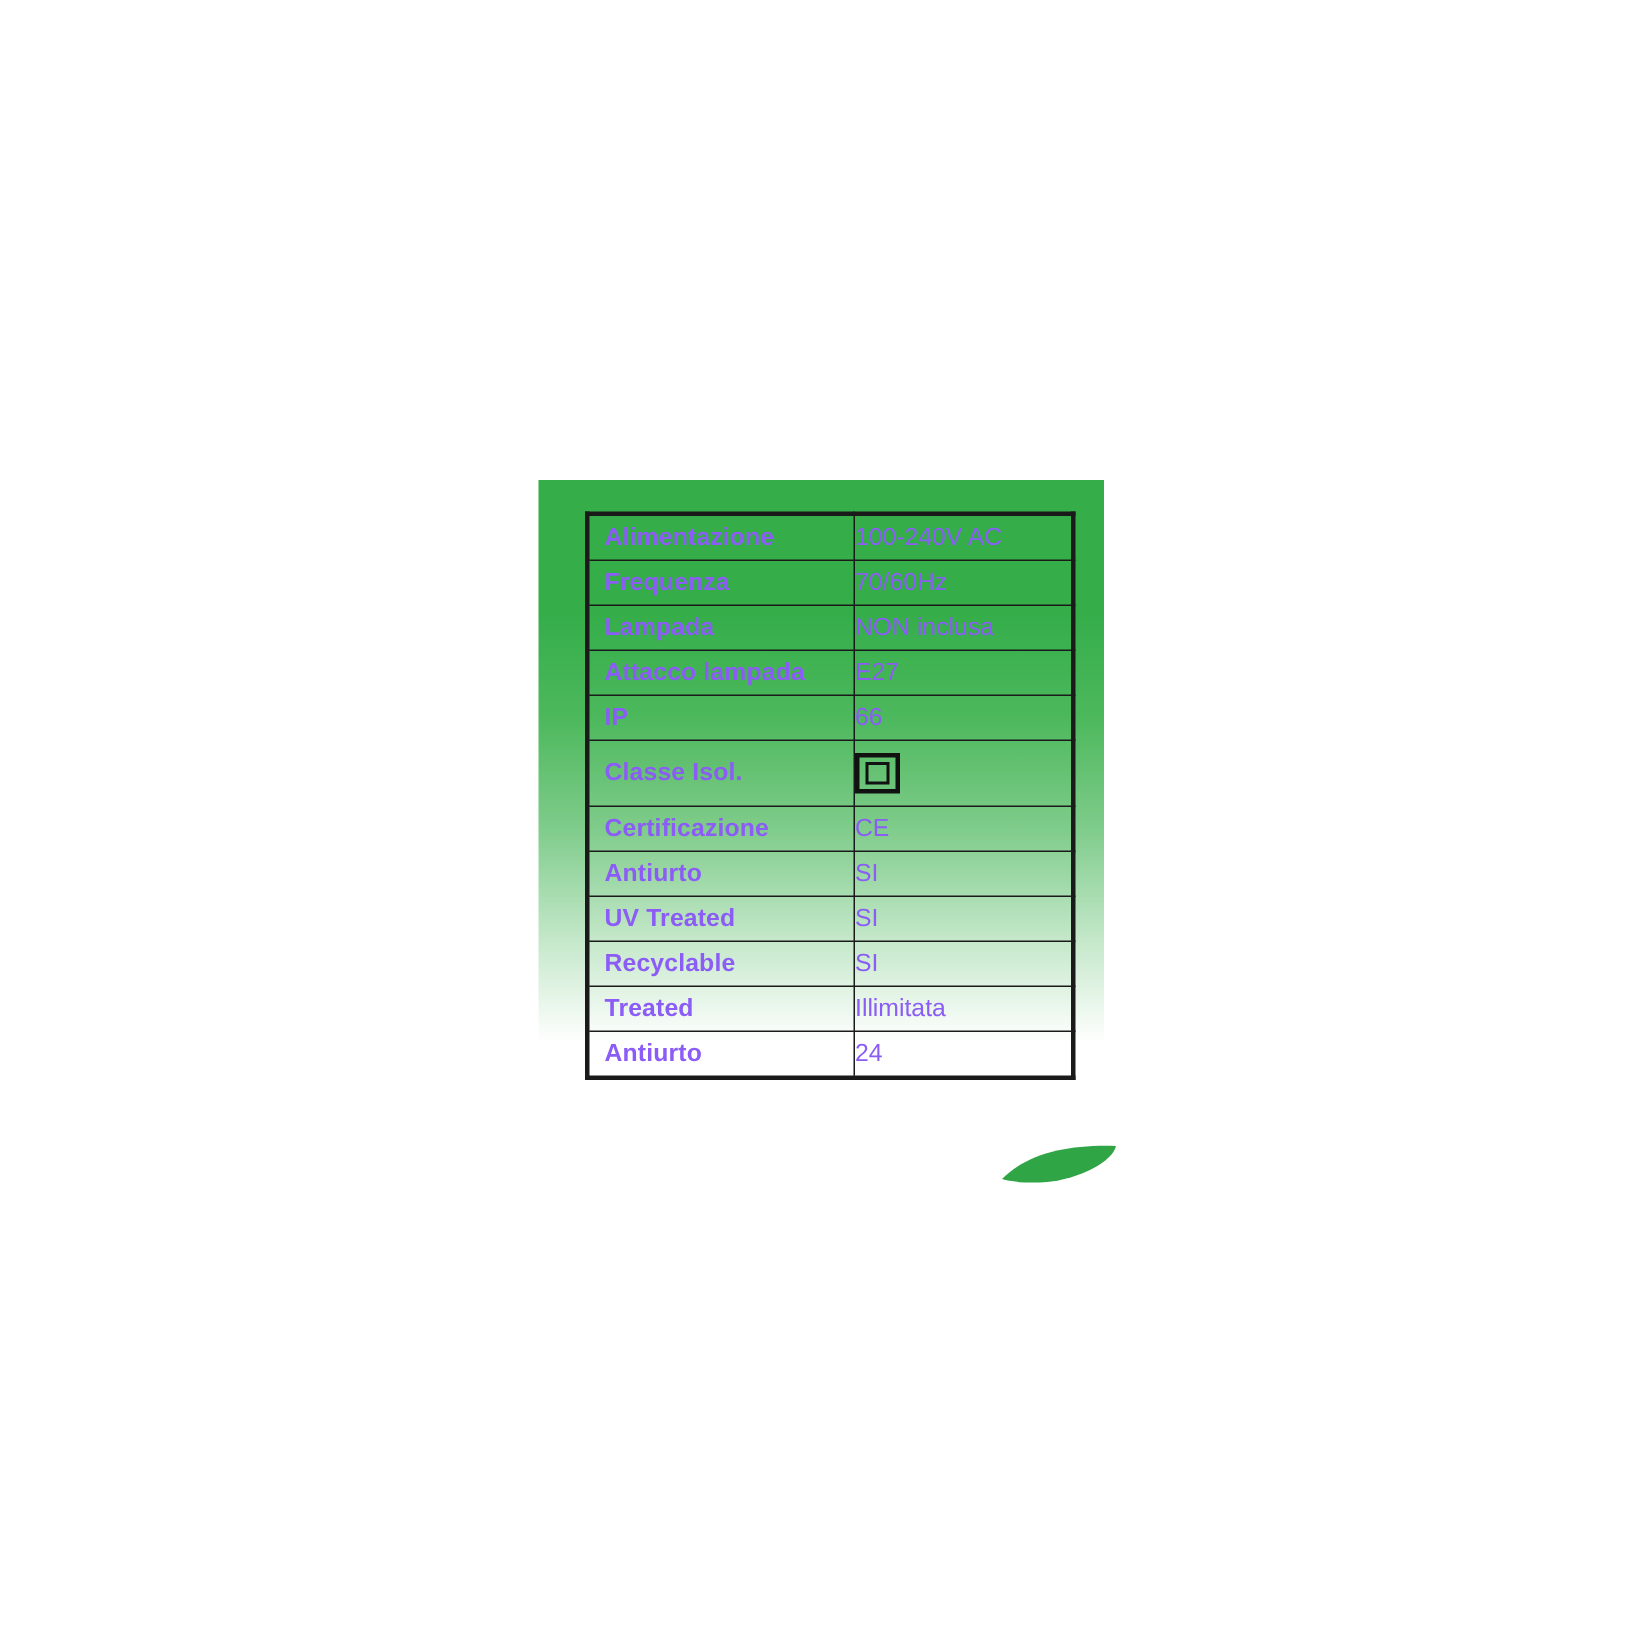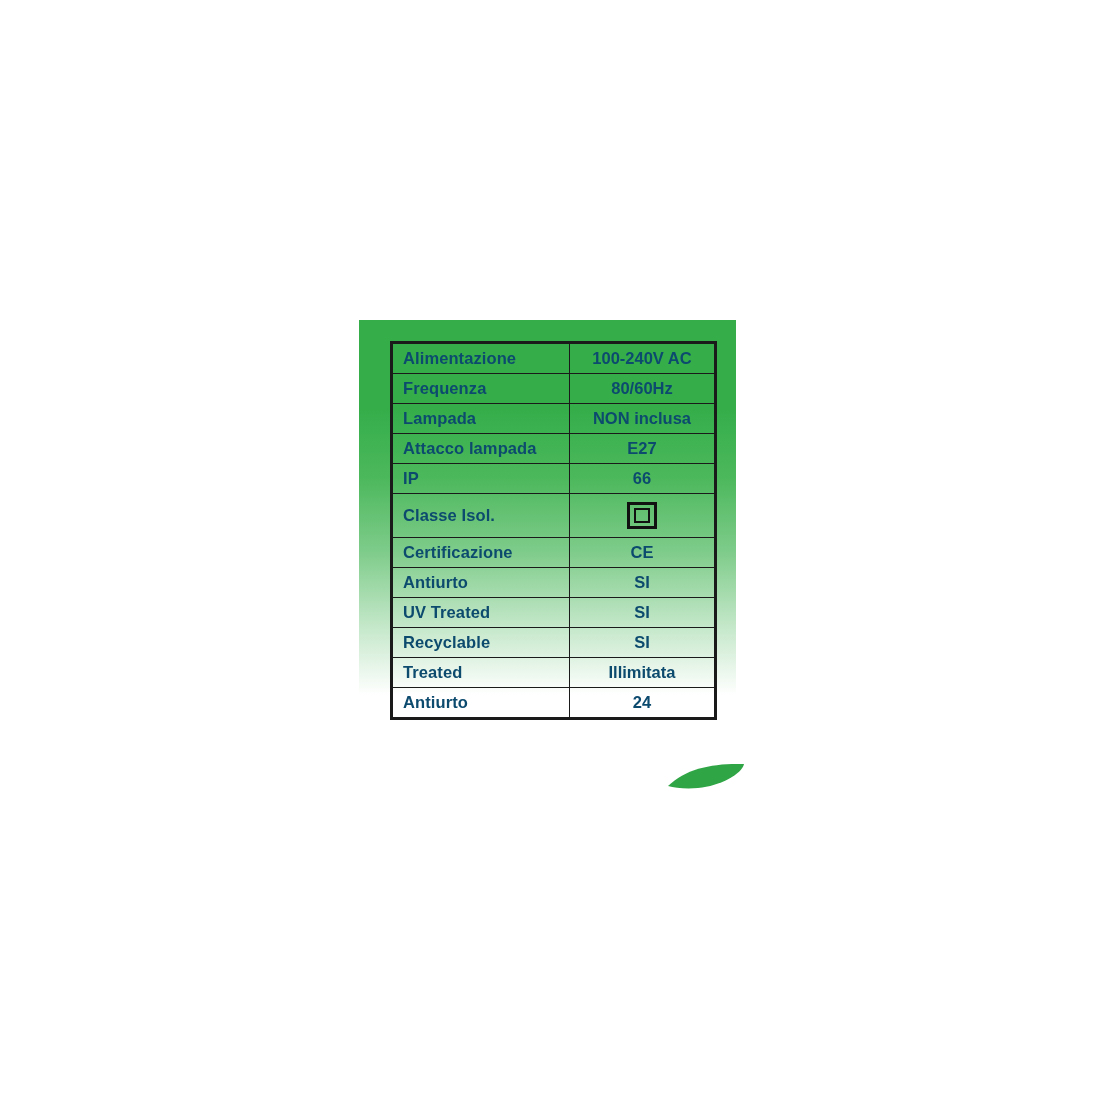--- a/index.html
+++ b/index.html
@@ -55,34 +55,33 @@
     background: transparent;
   }
   #spec-table col.c-label { width: 178px; }
   #spec-table col.c-value { width: 146px; }
 
   #spec-table td {
     border: 1px solid #1a1a1a;
     height: 29px;
     padding: 0 0 0 0;
     font-size: 16.5px;
-    color: #0c4a6e;
+    color: #8b5cf6;
     line-height: 1.15;
     vertical-align: middle;
     background: transparent;
   }
   #spec-table td.label {
     text-align: left;
     padding-left: 10px;
     font-weight: bold;
     letter-spacing: 0.1px;
   }
   #spec-table td.value {
-    text-align: center;
-    font-weight: bold;
+    font-weight: normal;
   }
   #spec-table tr.tall td { height: 43px; }
 
   
   .class2-symbol {
     display: inline-block;
     width: 30px;
     height: 27px;
     border: 3px solid #111111;
     box-sizing: border-box;
@@ -117,21 +116,21 @@
     <col class="c-value">
   </colgroup>
   <tbody>
 
   <tr>
         <td class="label">Alimentazione</td>
         <td class="value">100-240V AC</td>
       </tr>
       <tr>
         <td class="label">Frequenza</td>
-        <td class="value">80/60Hz</td>
+        <td class="value">70/60Hz</td>
       </tr>
       <tr>
         <td class="label">Lampada</td>
         <td class="value">NON inclusa</td>
       </tr>
       <tr>
         <td class="label">Attacco lampada</td>
         <td class="value">E27</td>
       </tr>
       <tr>

